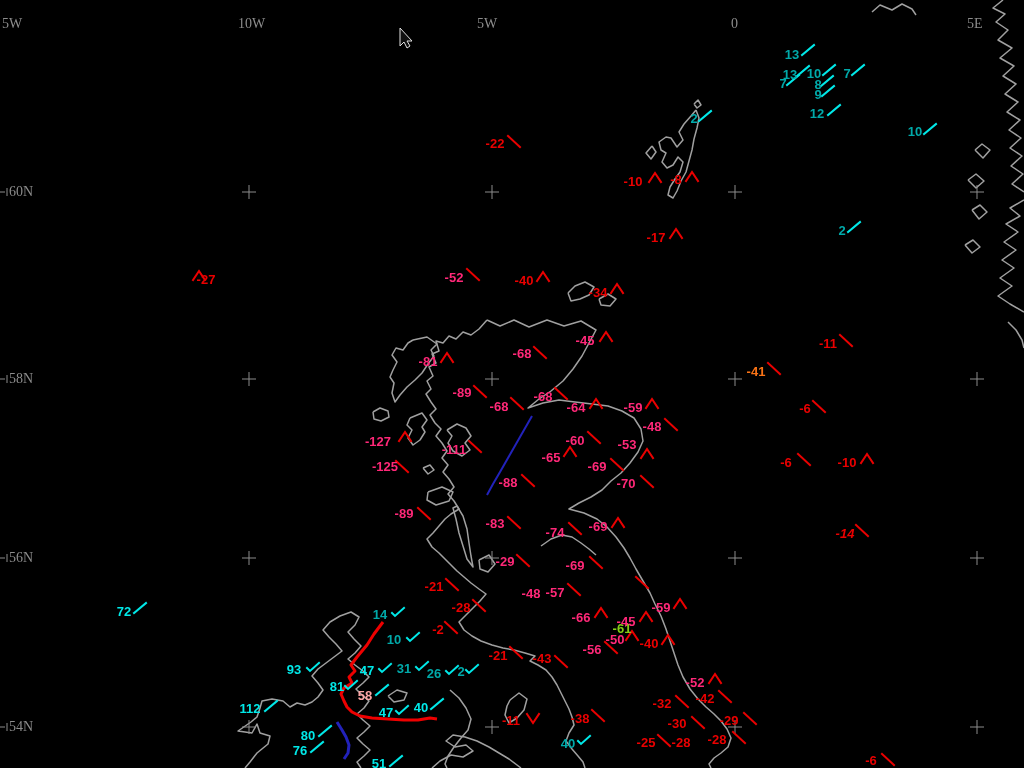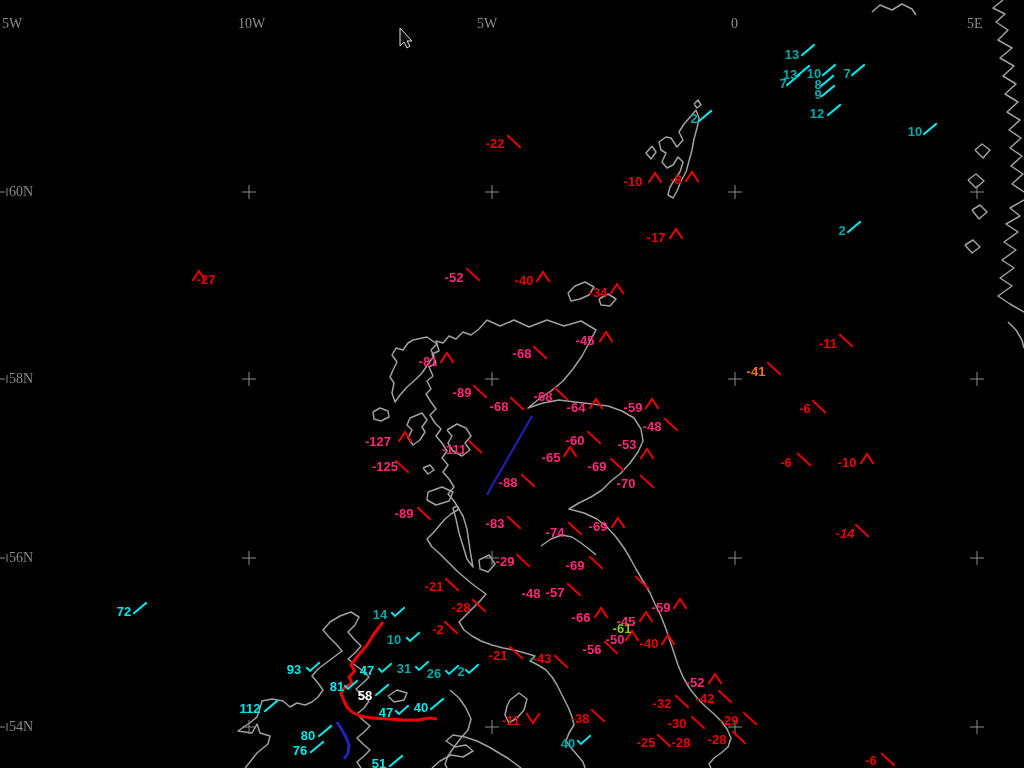--- a/index.html
+++ b/index.html
@@ -197,21 +197,21 @@
       <div class="station" style="left: 842px; top: 230px; color: rgb(0, 169, 169);">2</div>
       <div class="station" style="left: 124px; top: 611px; color: rgb(0, 232, 232);">72</div>
       <div class="station" style="left: 380px; top: 614px; color: rgb(0, 169, 169);">14</div>
       <div class="station" style="left: 394px; top: 639px; color: rgb(0, 169, 169);">10</div>
       <div class="station" style="left: 294px; top: 669px; color: rgb(0, 232, 232);">93</div>
       <div class="station" style="left: 367px; top: 670px; color: rgb(0, 232, 232);">47</div>
       <div class="station" style="left: 404px; top: 668px; color: rgb(0, 169, 169);">31</div>
       <div class="station" style="left: 434px; top: 673px; color: rgb(0, 169, 169);">26</div>
       <div class="station" style="left: 461px; top: 671px; color: rgb(0, 169, 169);">2</div>
       <div class="station" style="left: 337px; top: 686px; color: rgb(0, 232, 232);">81</div>
-      <div class="station" style="left: 365px; top: 695px; color: #ffffff;">58</div>
+      <div class="station" style="left: 365px; top: 695px; color: #fca5a5;">58</div>
       <div class="station" style="left: 386px; top: 712px; color: rgb(0, 232, 232);">47</div>
       <div class="station" style="left: 421px; top: 707px; color: rgb(0, 232, 232);">40</div>
       <div class="station" style="left: 250px; top: 708px; color: rgb(0, 232, 232);">112</div>
       <div class="station" style="left: 308px; top: 735px; color: rgb(0, 232, 232);">80</div>
       <div class="station" style="left: 300px; top: 750px; color: rgb(0, 232, 232);">76</div>
       <div class="station" style="left: 379px; top: 763px; color: rgb(0, 232, 232);">51</div>
       <div class="station" style="left: 568px; top: 743px; color: rgb(0, 169, 169);">40</div>
       <div class="station" style="left: 495px; top: 143px; color: rgb(234, 0, 0); text-align: center;">-22</div>
       <div class="station" style="left: 633px; top: 181px; color: rgb(234, 0, 0);">-10</div>
       <div class="station" style="left: 676px; top: 179px; color: rgb(234, 0, 0);">-8</div>

